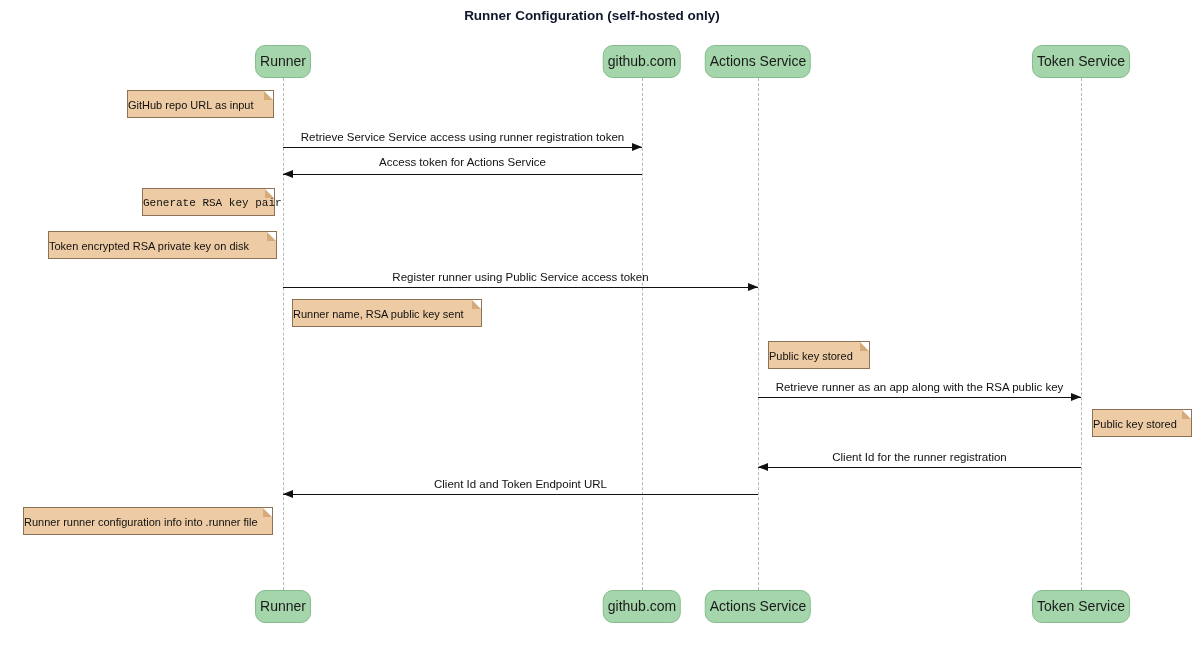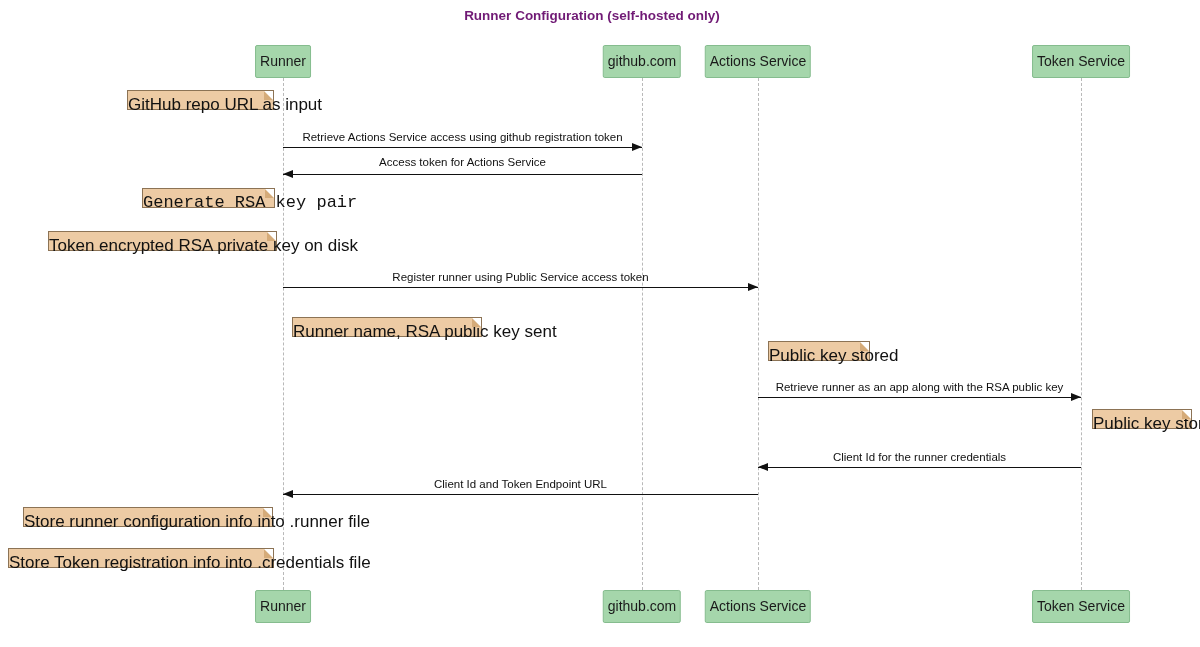--- a/index.html
+++ b/index.html
@@ -3,36 +3,36 @@
 <meta charset="utf-8">
 <style>
   html,body{margin:0;padding:0;background:#ffffff;}
   #canvas{
     position:relative;width:1200px;height:647px;background:#ffffff;
     font-family:"Liberation Sans","DejaVu Sans",sans-serif;color:#111;
     overflow:hidden;
   }
   .title{
     position:absolute;top:8px;left:0;width:1184px;text-align:center;
-    font-size:13.5px;font-weight:bold;color:#701a75;
+    font-size:13.5px;font-weight:bold;color:#0f172a;
   }
   .participant{
     position:absolute;height:31px;line-height:31px;padding:0 4px;
-    background:#A5D6AB;border:1px solid #85BC8E;border-radius:2px;
+    background:#A5D6AB;border:1px solid #85BC8E;border-radius:10px;
     font-size:14px;color:#1a1a1a;white-space:nowrap;
     transform:translateX(-50%);text-align:center;
   }
   .lifeline{
     position:absolute;width:0;border-left:1px dashed #b9b9b9;
     top:78px;height:512px;
   }
   .note{
-    position:absolute;height:20px;line-height:28px;box-sizing:border-box;
+    position:absolute;height:28px;line-height:28px;box-sizing:border-box;
     background:#EDCBA4;border:1px solid #8C7355;
-    font-size:17px;white-space:nowrap;color:#111;
+    font-size:11px;white-space:nowrap;color:#111;
   }
   .note .fold{
     position:absolute;top:0;right:0;width:0;height:0;
     border-top:9px solid #ffffff;border-left:9px solid #d5ab79;
   }
   .msg-label{
     position:absolute;height:15px;line-height:15px;font-size:11.5px;
     text-align:center;white-space:nowrap;color:#111;
   }
   .msg-line{
@@ -57,37 +57,37 @@
   <div class="participant" style="left:283px;top:45px;">Runner</div>
   <div class="participant" style="left:642px;top:45px;">github.com</div>
   <div class="participant" style="left:758px;top:45px;">Actions Service</div>
   <div class="participant" style="left:1081px;top:45px;">Token Service</div>
 
   <div class="participant" style="left:283px;top:590px;">Runner</div>
   <div class="participant" style="left:642px;top:590px;">github.com</div>
   <div class="participant" style="left:758px;top:590px;">Actions Service</div>
   <div class="participant" style="left:1081px;top:590px;">Token Service</div>
 
-  <div class="msg-label" style="left:283px;top:130px;width:359px;">Retrieve Actions Service access using github registration token</div>
+  <div class="msg-label" style="left:283px;top:130px;width:359px;">Retrieve Service Service access using runner registration token</div>
   <div class="msg-line" style="left:283px;top:147px;width:359px;"></div>
   <span class="arrowhead right" style="left:632px;top:143px;"></span>
 
   <div class="msg-label" style="left:283px;top:155px;width:359px;">Access token for Actions Service</div>
   <div class="msg-line" style="left:283px;top:174px;width:359px;"></div>
   <span class="arrowhead left" style="left:283px;top:170px;"></span>
 
   <div class="msg-label" style="left:283px;top:270px;width:475px;">Register runner using Public Service access token</div>
   <div class="msg-line" style="left:283px;top:287px;width:475px;"></div>
   <span class="arrowhead right" style="left:748px;top:283px;"></span>
 
   <div class="msg-label" style="left:758px;top:380px;width:323px;">Retrieve runner as an app along with the RSA public key</div>
   <div class="msg-line" style="left:758px;top:397px;width:323px;"></div>
   <span class="arrowhead right" style="left:1071px;top:393px;"></span>
 
-  <div class="msg-label" style="left:758px;top:450px;width:323px;">Client Id for the runner credentials</div>
+  <div class="msg-label" style="left:758px;top:450px;width:323px;">Client Id for the runner registration</div>
   <div class="msg-line" style="left:758px;top:467px;width:323px;"></div>
   <span class="arrowhead left" style="left:758px;top:463px;"></span>
 
   <div class="msg-label" style="left:283px;top:477px;width:475px;">Client Id and Token Endpoint URL</div>
   <div class="msg-line" style="left:283px;top:494px;width:475px;"></div>
   <span class="arrowhead left" style="left:283px;top:490px;"></span>
 
   <div class="note" style="left:127px;top:90px;width:147px;">
     <span>GitHub repo URL as input</span>
     <span class="fold"></span>
@@ -96,38 +96,34 @@
   <div class="note" style="left:142px;top:188px;width:133px;font-family:Liberation Mono, monospace;">
     <span>Generate RSA key pair</span>
     <span class="fold"></span>
   </div>
 
   <div class="note" style="left:48px;top:231px;width:229px;">
     <span>Token encrypted RSA private key on disk</span>
     <span class="fold"></span>
   </div>
 
-  <div class="note" style="left:292px;top:317px;width:190px;">
+  <div class="note" style="left:292px;top:299px;width:190px;">
     <span>Runner name, RSA public key sent</span>
     <span class="fold"></span>
   </div>
 
   <div class="note" style="left:768px;top:341px;width:102px;">
     <span>Public key stored</span>
     <span class="fold"></span>
   </div>
 
   <div class="note" style="left:1092px;top:409px;width:100px;">
     <span>Public key stored</span>
     <span class="fold"></span>
   </div>
 
   <div class="note" style="left:23px;top:507px;width:250px;">
-    <span>Store runner configuration info into .runner file</span>
+    <span>Runner runner configuration info into .runner file</span>
     <span class="fold"></span>
   </div>
 
-  <div class="note" style="left:8px;top:548px;width:266px;">
-    <span>Store Token registration info into .credentials file</span>
-    <span class="fold"></span>
-  </div>
 
 </div>
 
 </body></html>

